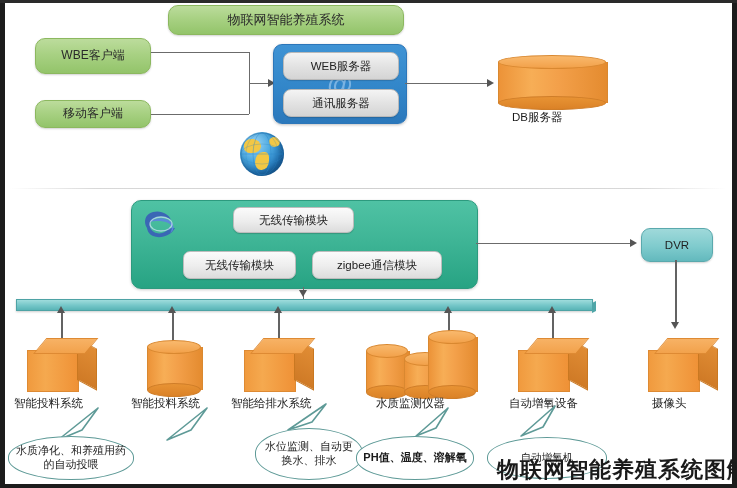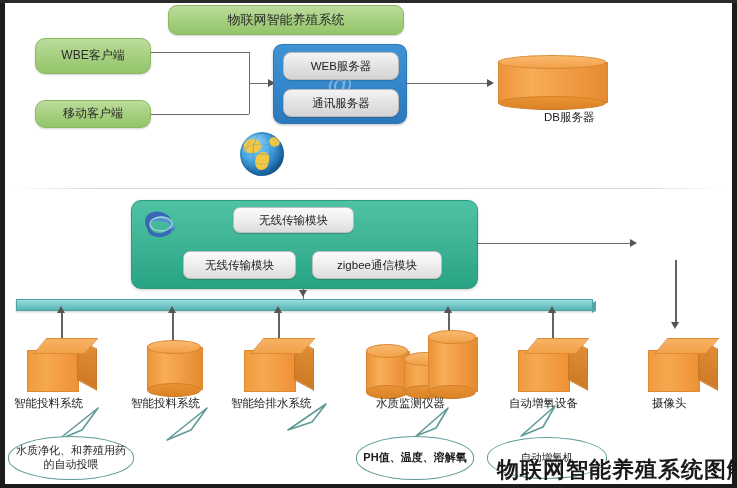--- a/index.html
+++ b/index.html
@@ -215,21 +215,21 @@
 
 <div id="canvas">
 
   <div class="frame-left"></div>
   <div class="frame-right"></div>
   <div class="frame-top"></div>
   <div class="frame-bottom"></div>
 
   <div class="divider"></div>
 
-  <div class="rbox green titlebox" style="left:168px;top:5px;width:236px;height:30px;border-radius:9px;">物联网智能养殖系统</div>
+  <div class="rbox green titlebox" style="left:168px;top:5px;width:236px;height:30px;">物联网智能养殖系统</div>
 
   <div class="rbox green" style="left:35px;top:38px;width:116px;height:36px;">WBE客户端</div>
   <div class="rbox green" style="left:35px;top:100px;width:116px;height:28px;">移动客户端</div>
 
   <div class="ln lnh" style="left:151px;top:52px;width:98px;"></div>
   <div class="ln lnh" style="left:151px;top:114px;width:98px;"></div>
   <div class="ln lnv" style="left:249px;top:52px;height:62px;"></div>
   <div class="ln lnh" style="left:249px;top:83px;width:23px;"></div>
   <div class="arrowhead ar-right" style="left:268px;top:79px;"></div>
 
@@ -240,21 +240,21 @@
   </div>
 
   <div class="ln lnh" style="left:405px;top:83px;width:84px;"></div>
   <div class="arrowhead ar-right" style="left:487px;top:79px;"></div>
 
   <div class="cyl" style="left:498px;top:55px;width:108px;height:48px;">
     <div class="body" style="height:41px;"></div>
     <div class="bot"></div>
     <div class="top"></div>
   </div>
-  <div class="devlabel" style="left:544px;top:110px;">DB服务器</div>
+  <div class="devlabel" style="left:512px;top:110px;">DB服务器</div>
 
   <div class="globe" style="left:240px;top:132px;width:44px;height:44px;">
     <div class="land" style="left:4px;top:7px;width:17px;height:14px;"></div>
     <div class="land" style="left:15px;top:20px;width:14px;height:18px;border-radius:60% 30% 55% 45%;"></div>
     <div class="land" style="left:29px;top:5px;width:11px;height:10px;border-radius:50%;"></div>
     <svg class="grid" viewBox="0 0 44 44">
       <ellipse cx="22" cy="22" rx="21" ry="21" fill="none" stroke="#1a5f9e" stroke-width="0.8" opacity="0.55"></ellipse>
       <ellipse cx="22" cy="22" rx="9" ry="21" fill="none" stroke="#2f86c8" stroke-width="0.7" opacity="0.6"></ellipse>
       <ellipse cx="22" cy="22" rx="16" ry="21" fill="none" stroke="#2f86c8" stroke-width="0.6" opacity="0.4"></ellipse>
       <line x1="1" y1="22" x2="43" y2="22" stroke="#2f86c8" stroke-width="0.7" opacity="0.6"></line>
@@ -272,20 +272,21 @@
     <div class="gchip" style="left:101px;top:6px;width:119px;height:24px;">无线传输模块</div>
     <div class="gchip" style="left:51px;top:50px;width:111px;height:26px;">无线传输模块</div>
     <div class="gchip" style="left:180px;top:50px;width:128px;height:26px;">zigbee通信模块</div>
   </div>
 
   <div class="ln lnh" style="left:476px;top:243px;width:156px;"></div>
   <div class="arrowhead ar-right" style="left:630px;top:239px;"></div>
 
   <div class="ln lnv" style="left:303px;top:287px;height:13px;"></div>
 
+  <div class="tealbox" style="left:641px;top:228px;width:70px;height:32px;">DVR</div>
   <div class="ln thickln" style="left:675px;top:260px;height:64px;"></div>
   <div class="arrowhead ar-down" style="left:671px;top:322px;"></div>
 
   <div class="busbar" style="left:16px;top:299px;width:575px;height:10px;"></div>
   <div class="arrowhead ar-down" style="left:299px;top:290px;"></div>
 
   <div class="ln thickln" style="left:61px;top:311px;height:32px;"></div>
   <div class="arrowhead ar-up" style="left:57px;top:306px;"></div>
 
   <div class="ln thickln" style="left:172px;top:311px;height:32px;"></div>
@@ -365,20 +366,21 @@
     <svg width="70" height="38" viewBox="0 0 70 38">
       <path d="M62 2 L22 34 L46 24 Z" fill="#ffffff" stroke="#5e9a97" stroke-width="1.6" stroke-linejoin="round"></path>
     </svg>
   </div>
 
   <div class="tail" style="left:268px;top:402px;width:66px;height:34px;">
     <svg width="66" height="34" viewBox="0 0 66 34">
       <path d="M58 2 L20 28 L44 20 Z" fill="#ffffff" stroke="#5e9a97" stroke-width="1.6" stroke-linejoin="round"></path>
     </svg>
   </div>
+  <div class="callout" style="left:255px;top:428px;width:108px;height:52px;">水位监测、自动更换水、排水</div>
 
   <div class="tail" style="left:400px;top:406px;width:56px;height:36px;">
     <svg width="56" height="36" viewBox="0 0 56 36">
       <path d="M48 2 L16 30 L36 22 Z" fill="#ffffff" stroke="#5e9a97" stroke-width="1.6" stroke-linejoin="round"></path>
     </svg>
   </div>
   <div class="callout" style="left:356px;top:436px;width:118px;height:44px;font-weight:bold;">PH值、温度、溶解氧</div>
 
   <div class="tail" style="left:505px;top:404px;width:58px;height:38px;">
     <svg width="58" height="38" viewBox="0 0 58 38">

